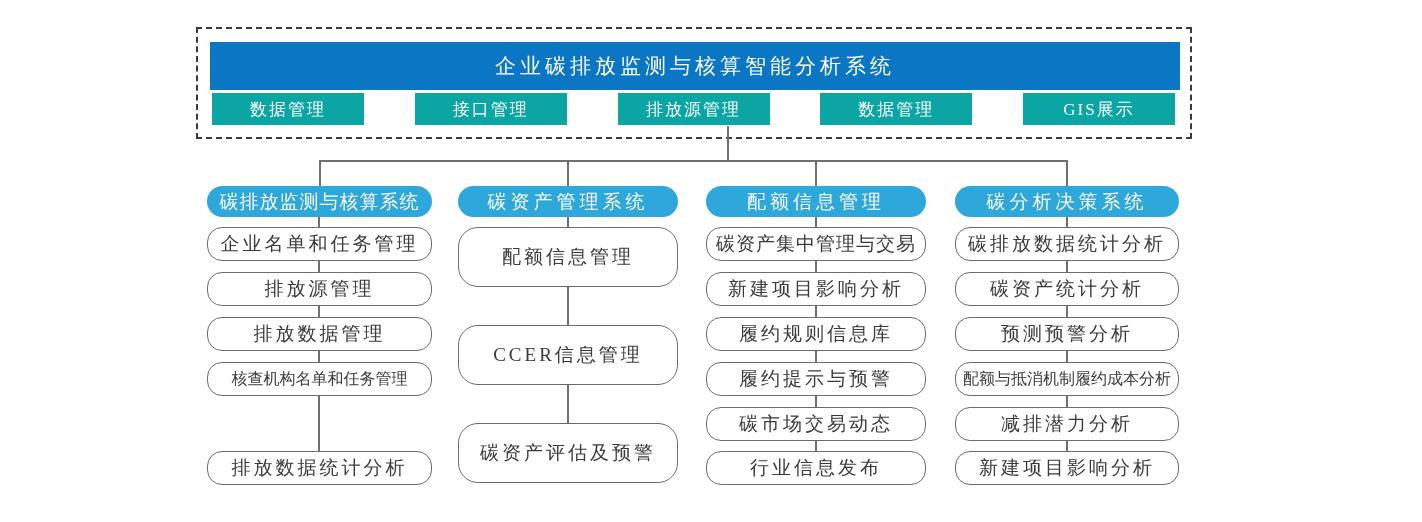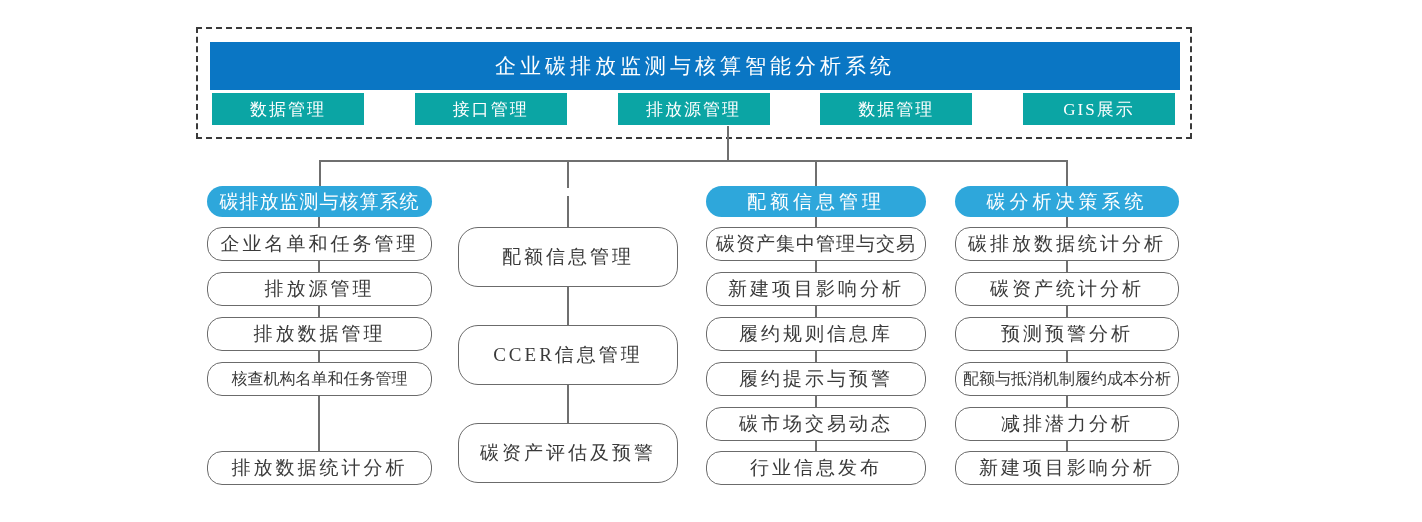--- a/index.html
+++ b/index.html
@@ -75,20 +75,21 @@
     <div class="pill" style="top:0;">碳排放监测与核算系统</div>
     <div class="node" style="top:41px;">企业名单和任务管理</div>
     <div class="node" style="top:86px;">排放源管理</div>
     <div class="node" style="top:131px;">排放数据管理</div>
     <div class="node tight" style="top:176px;">核查机构名单和任务管理</div>
     <div class="node" style="top:265px;">排放数据统计分析</div>
   </div>
 
   <div class="col" style="left:458px;top:186px;width:220px;height:305px;">
     <div class="spine" style="left:109px;top:10px;height:256px;"></div>
+    <div class="pill spread" style="top:0;">碳资产管理系统</div>
     <div class="node tall" style="top:41px;text-align:center;">配额信息管理</div>
     <div class="node tall" style="top:139px;">CCER信息管理</div>
     <div class="node tall" style="top:237px;">碳资产评估及预警</div>
   </div>
 
   <div class="col" style="left:706px;top:186px;width:220px;height:305px;">
     <div class="spine" style="left:109px;top:10px;height:271px;"></div>
     <div class="pill spread" style="top:0;">配额信息管理</div>
     <div class="node snug" style="top:41px;">碳资产集中管理与交易</div>
     <div class="node" style="top:86px;">新建项目影响分析</div>

